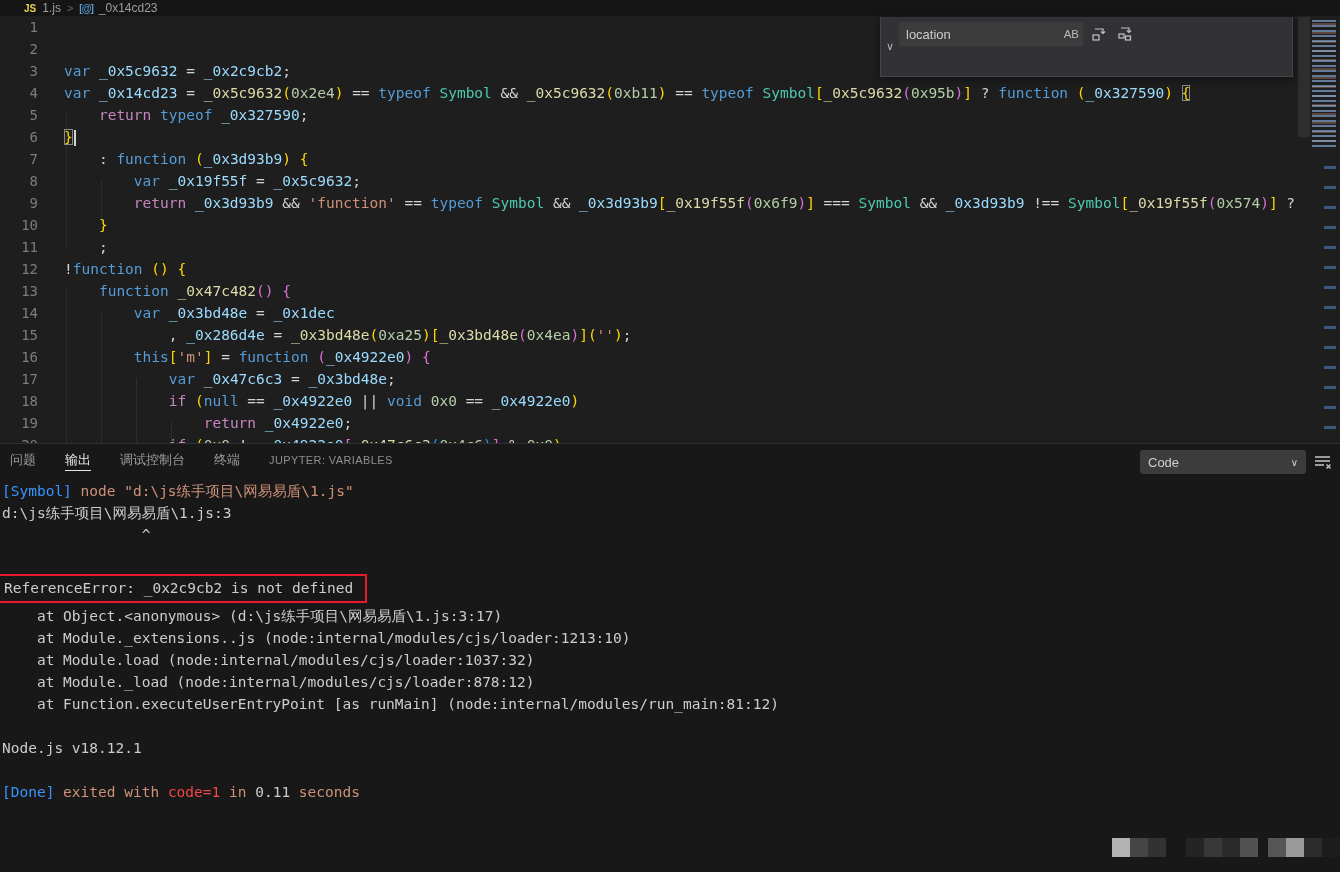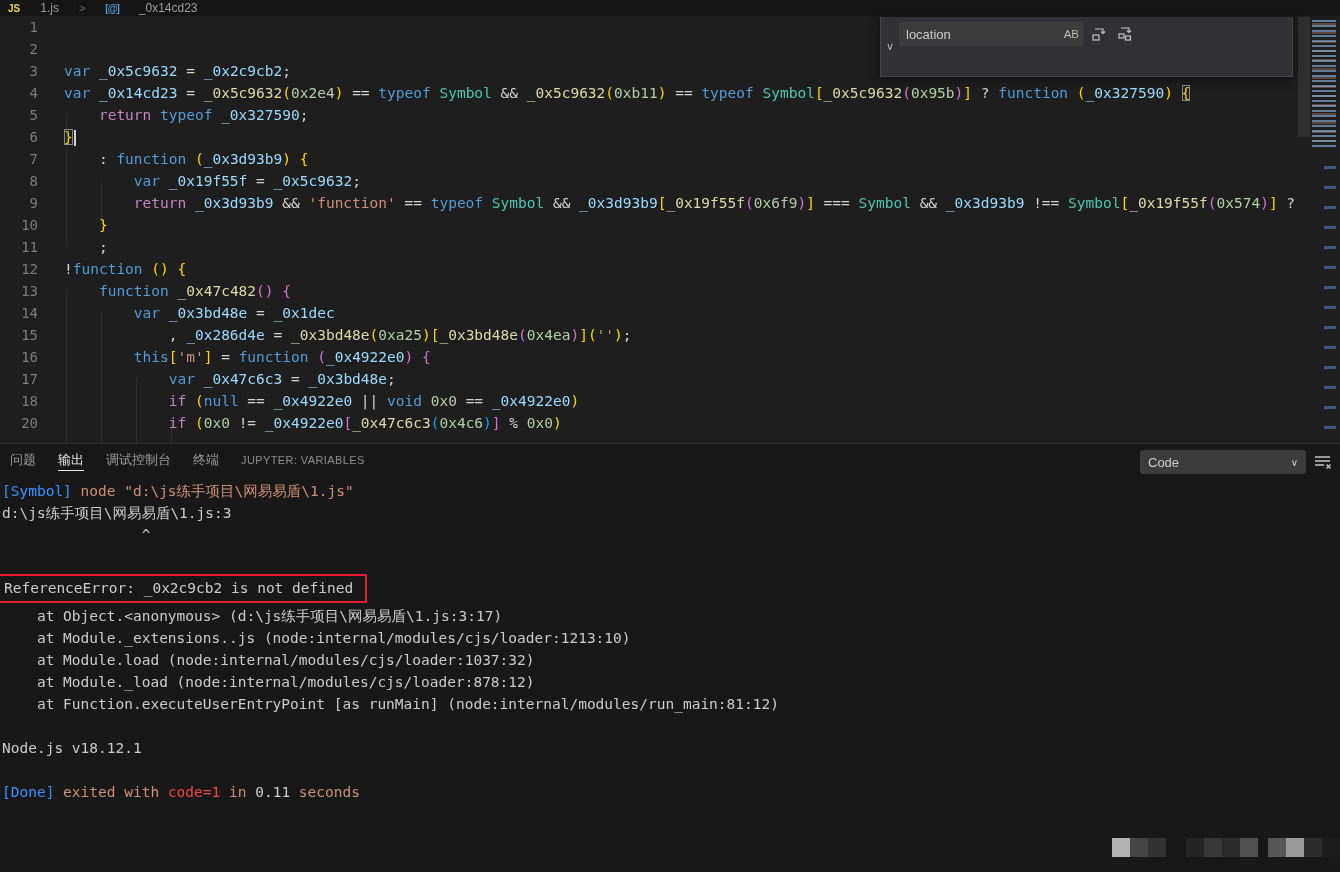--- a/index.html
+++ b/index.html
@@ -2,21 +2,21 @@
 <html><head>
 <meta charset="utf-8">
 <style>
   * { margin:0; padding:0; box-sizing:border-box; }
   html,body { width:1340px; height:872px; overflow:hidden; background:#1a1a1a; }
   #app { position:relative; width:1340px; height:872px; background:#1e1e1e;
          font-family:"Liberation Sans", sans-serif; }
 
   
   #breadcrumb { position:absolute; top:0; left:0; right:0; height:16px; background:#151515;
-    display:flex; align-items:center; gap:20px; padding-left:8px; font-size:12px; color:#9d9d9d; }
+    display:flex; align-items:center; gap:6px; padding-left:24px; font-size:12px; color:#9d9d9d; }
   .js-badge { color:#e8d44d; font-weight:bold; font-size:10px; }
   .bc-sep { color:#6a6a6a; font-size:11px; }
   .sym-icon { color:#569cd6; font-size:10px; letter-spacing:-1px; font-weight:bold; }
 
   
   #editor { position:absolute; top:16px; left:0; right:0; height:427px; overflow:hidden;
     font-family:"DejaVu Sans Mono", monospace; font-size:14.5px; }
   .cl { height:22px; line-height:22px; white-space:pre; }
   .ln { display:inline-block; width:38px; text-align:right; color:#7d7d7d; font-size:14px;
         vertical-align:top; }
@@ -56,21 +56,21 @@
   .nav-icons { margin-left:auto; display:flex; align-items:center; gap:14px; padding-right:10px;
     color:#c5c5c5; font-size:14px; }
   .nav-icons span { cursor:pointer; }
   .rep-icons { display:flex; align-items:center; gap:10px; color:#c5c5c5; margin-left:2px; }
   .rep-icons svg { cursor:pointer; }
 
   
   #panel { position:absolute; top:443px; left:0; right:0; bottom:0; background:#181818;
     border-top:1px solid #2f2f2f; }
   #panel-tabs { position:absolute; top:0; left:0; height:31px; display:flex; align-items:center;
-    gap:22px; padding-left:10px; font-size:13px; color:#9d9d9d; }
+    gap:29px; padding-left:10px; font-size:13px; color:#9d9d9d; }
   .ptab { cursor:pointer; height:31px; display:flex; align-items:center; position:relative; white-space:nowrap; }
   .ptab.active { color:#e7e7e7; }
   .ptab.active::after { content:""; position:absolute; left:0; right:0; bottom:4px; height:1px; background:#e7e7e7; }
   .ptab.small { font-size:11px; letter-spacing:.4px; color:#8f8f8f; }
   #view-select { position:absolute; top:6px; right:34px; width:166px; height:24px; background:#3c3c3c;
     border-radius:3px; color:#cfcfcf; font-size:13px; display:flex; align-items:center;
     padding:0 8px; cursor:pointer; }
   #view-select .chev { margin-left:auto; font-size:10px; color:#cfcfcf; }
   #clear-icon { position:absolute; top:10px; right:8px; cursor:pointer; }
 
@@ -112,20 +112,21 @@
       <div class="cl"><span class="ln">9</span><span class="ct"><span class="tok" style="color: rgb(212, 212, 212);">        </span><span class="tok" style="color: rgb(197, 134, 192);">return </span><span class="tok" style="color: rgb(156, 220, 254);">_0x3d93b9</span><span class="tok" style="color: rgb(212, 212, 212);"> &amp;&amp; </span><span class="tok" style="color: rgb(206, 145, 120);">'function'</span><span class="tok" style="color: rgb(212, 212, 212);"> == </span><span class="tok" style="color: rgb(86, 156, 214);">typeof </span><span class="tok" style="color: rgb(78, 201, 176);">Symbol</span><span class="tok" style="color: rgb(212, 212, 212);"> &amp;&amp; </span><span class="tok" style="color: rgb(156, 220, 254);">_0x3d93b9</span><span class="tok" style="color: rgb(255, 215, 0);">[</span><span class="tok" style="color: rgb(220, 220, 170);">_0x19f55f</span><span class="tok" style="color: rgb(218, 112, 214);">(</span><span class="tok" style="color: rgb(181, 206, 168);">0x6f9</span><span class="tok" style="color: rgb(218, 112, 214);">)</span><span class="tok" style="color: rgb(255, 215, 0);">]</span><span class="tok" style="color: rgb(212, 212, 212);"> === </span><span class="tok" style="color: rgb(78, 201, 176);">Symbol</span><span class="tok" style="color: rgb(212, 212, 212);"> &amp;&amp; </span><span class="tok" style="color: rgb(156, 220, 254);">_0x3d93b9</span><span class="tok" style="color: rgb(212, 212, 212);"> !== </span><span class="tok" style="color: rgb(78, 201, 176);">Symbol</span><span class="tok" style="color: rgb(255, 215, 0);">[</span><span class="tok" style="color: rgb(220, 220, 170);">_0x19f55f</span><span class="tok" style="color: rgb(218, 112, 214);">(</span><span class="tok" style="color: rgb(181, 206, 168);">0x574</span><span class="tok" style="color: rgb(218, 112, 214);">)</span><span class="tok" style="color: rgb(255, 215, 0);">]</span><span class="tok" style="color: rgb(212, 212, 212);"> ?</span></span></div>
       <div class="cl"><span class="ln">10</span><span class="ct"><span class="tok" style="color: rgb(212, 212, 212);">    </span><span class="tok" style="color: rgb(255, 215, 0);">}</span></span></div>
       <div class="cl"><span class="ln">11</span><span class="ct"><span class="tok" style="color: rgb(212, 212, 212);">    ;</span></span></div>
       <div class="cl"><span class="ln">12</span><span class="ct"><span class="tok" style="color: rgb(212, 212, 212);">!</span><span class="tok" style="color: rgb(86, 156, 214);">function </span><span class="tok" style="color: rgb(255, 215, 0);">(</span><span class="tok" style="color: rgb(255, 215, 0);">)</span><span class="tok" style="color: rgb(212, 212, 212);"> </span><span class="tok" style="color: rgb(255, 215, 0);">{</span></span></div>
       <div class="cl"><span class="ln">13</span><span class="ct"><span class="tok" style="color: rgb(212, 212, 212);">    </span><span class="tok" style="color: rgb(86, 156, 214);">function </span><span class="tok" style="color: rgb(220, 220, 170);">_0x47c482</span><span class="tok" style="color: rgb(218, 112, 214);">(</span><span class="tok" style="color: rgb(218, 112, 214);">)</span><span class="tok" style="color: rgb(212, 212, 212);"> </span><span class="tok" style="color: rgb(218, 112, 214);">{</span></span></div>
       <div class="cl"><span class="ln">14</span><span class="ct"><span class="tok" style="color: rgb(212, 212, 212);">        </span><span class="tok" style="color: rgb(86, 156, 214);">var </span><span class="tok" style="color: rgb(156, 220, 254);">_0x3bd48e</span><span class="tok" style="color: rgb(212, 212, 212);"> = </span><span class="tok" style="color: rgb(156, 220, 254);">_0x1dec</span></span></div>
       <div class="cl"><span class="ln">15</span><span class="ct"><span class="tok" style="color: rgb(212, 212, 212);">            , </span><span class="tok" style="color: rgb(156, 220, 254);">_0x286d4e</span><span class="tok" style="color: rgb(212, 212, 212);"> = </span><span class="tok" style="color: rgb(220, 220, 170);">_0x3bd48e</span><span class="tok" style="color: rgb(255, 215, 0);">(</span><span class="tok" style="color: rgb(181, 206, 168);">0xa25</span><span class="tok" style="color: rgb(255, 215, 0);">)</span><span class="tok" style="color: rgb(255, 215, 0);">[</span><span class="tok" style="color: rgb(220, 220, 170);">_0x3bd48e</span><span class="tok" style="color: rgb(218, 112, 214);">(</span><span class="tok" style="color: rgb(181, 206, 168);">0x4ea</span><span class="tok" style="color: rgb(218, 112, 214);">)</span><span class="tok" style="color: rgb(255, 215, 0);">]</span><span class="tok" style="color: rgb(255, 215, 0);">(</span><span class="tok" style="color: rgb(206, 145, 120);">''</span><span class="tok" style="color: rgb(255, 215, 0);">)</span><span class="tok" style="color: rgb(212, 212, 212);">;</span></span></div>
       <div class="cl"><span class="ln">16</span><span class="ct"><span class="tok" style="color: rgb(212, 212, 212);">        </span><span class="tok" style="color: rgb(86, 156, 214);">this</span><span class="tok" style="color: rgb(255, 215, 0);">[</span><span class="tok" style="color: rgb(206, 145, 120);">'m'</span><span class="tok" style="color: rgb(255, 215, 0);">]</span><span class="tok" style="color: rgb(212, 212, 212);"> = </span><span class="tok" style="color: rgb(86, 156, 214);">function </span><span class="tok" style="color: rgb(218, 112, 214);">(</span><span class="tok" style="color: rgb(156, 220, 254);">_0x4922e0</span><span class="tok" style="color: rgb(218, 112, 214);">)</span><span class="tok" style="color: rgb(212, 212, 212);"> </span><span class="tok" style="color: rgb(218, 112, 214);">{</span></span></div>
       <div class="cl"><span class="ln">17</span><span class="ct"><span class="tok" style="color: rgb(212, 212, 212);">            </span><span class="tok" style="color: rgb(86, 156, 214);">var </span><span class="tok" style="color: rgb(156, 220, 254);">_0x47c6c3</span><span class="tok" style="color: rgb(212, 212, 212);"> = </span><span class="tok" style="color: rgb(156, 220, 254);">_0x3bd48e</span><span class="tok" style="color: rgb(212, 212, 212);">;</span></span></div>
       <div class="cl"><span class="ln">18</span><span class="ct"><span class="tok" style="color: rgb(212, 212, 212);">            </span><span class="tok" style="color: rgb(197, 134, 192);">if </span><span class="tok" style="color: rgb(255, 215, 0);">(</span><span class="tok" style="color: rgb(86, 156, 214);">null</span><span class="tok" style="color: rgb(212, 212, 212);"> == </span><span class="tok" style="color: rgb(156, 220, 254);">_0x4922e0</span><span class="tok" style="color: rgb(212, 212, 212);"> || </span><span class="tok" style="color: rgb(86, 156, 214);">void </span><span class="tok" style="color: rgb(181, 206, 168);">0x0</span><span class="tok" style="color: rgb(212, 212, 212);"> == </span><span class="tok" style="color: rgb(156, 220, 254);">_0x4922e0</span><span class="tok" style="color: rgb(255, 215, 0);">)</span></span></div>
+      <div class="cl"><span class="ln">19</span><span class="ct"><span class="tok" style="color: rgb(212, 212, 212);">                </span><span class="tok" style="color: rgb(197, 134, 192);">return </span><span class="tok" style="color: rgb(156, 220, 254);">_0x4922e0</span><span class="tok" style="color: rgb(212, 212, 212);">;</span></span></div>
       <div class="cl"><span class="ln">20</span><span class="ct"><span class="tok" style="color: rgb(212, 212, 212);">            </span><span class="tok" style="color: rgb(197, 134, 192);">if </span><span class="tok" style="color: rgb(255, 215, 0);">(</span><span class="tok" style="color: rgb(181, 206, 168);">0x0</span><span class="tok" style="color: rgb(212, 212, 212);"> != </span><span class="tok" style="color: rgb(156, 220, 254);">_0x4922e0</span><span class="tok" style="color: rgb(218, 112, 214);">[</span><span class="tok" style="color: rgb(220, 220, 170);">_0x47c6c3</span><span class="tok" style="color: rgb(23, 159, 255);">(</span><span class="tok" style="color: rgb(181, 206, 168);">0x4c6</span><span class="tok" style="color: rgb(23, 159, 255);">)</span><span class="tok" style="color: rgb(218, 112, 214);">]</span><span class="tok" style="color: rgb(212, 212, 212);"> % </span><span class="tok" style="color: rgb(181, 206, 168);">0x0</span><span class="tok" style="color: rgb(255, 215, 0);">)</span></span></div>
     </div>
   <div class="guide" style="left:66px; top:114px; height:132px;"></div>
   <div class="guide" style="left:66px; top:290px; height:153px;"></div>
   <div class="guide" style="left:101px; top:180px; height:44px;"></div>
   <div class="guide" style="left:101px; top:312px; height:131px;"></div>
   <div class="guide" style="left:136px; top:378px; height:65px;"></div>
   <div class="guide" style="left:171px; top:422px; height:21px;"></div>
 
   <div id="minimap">

